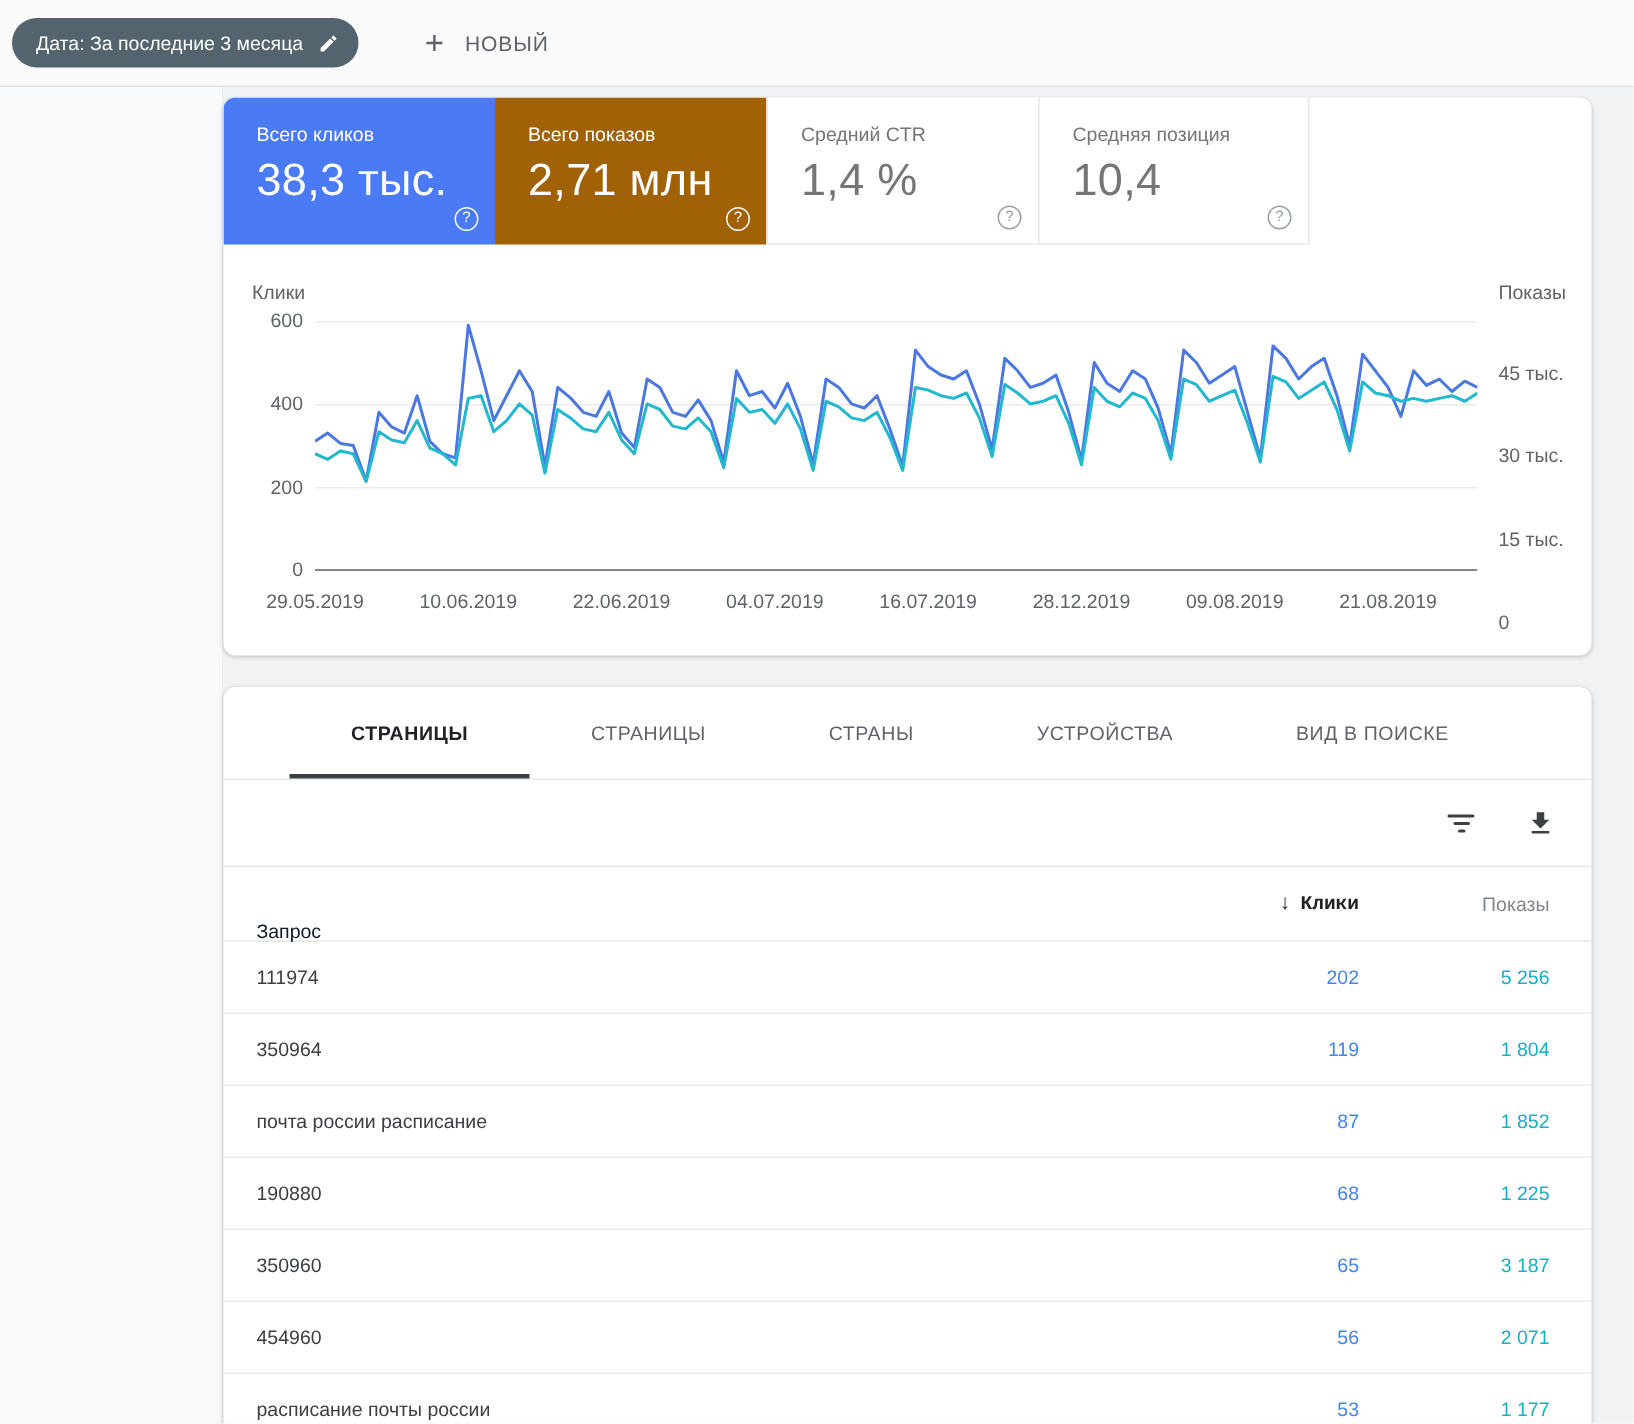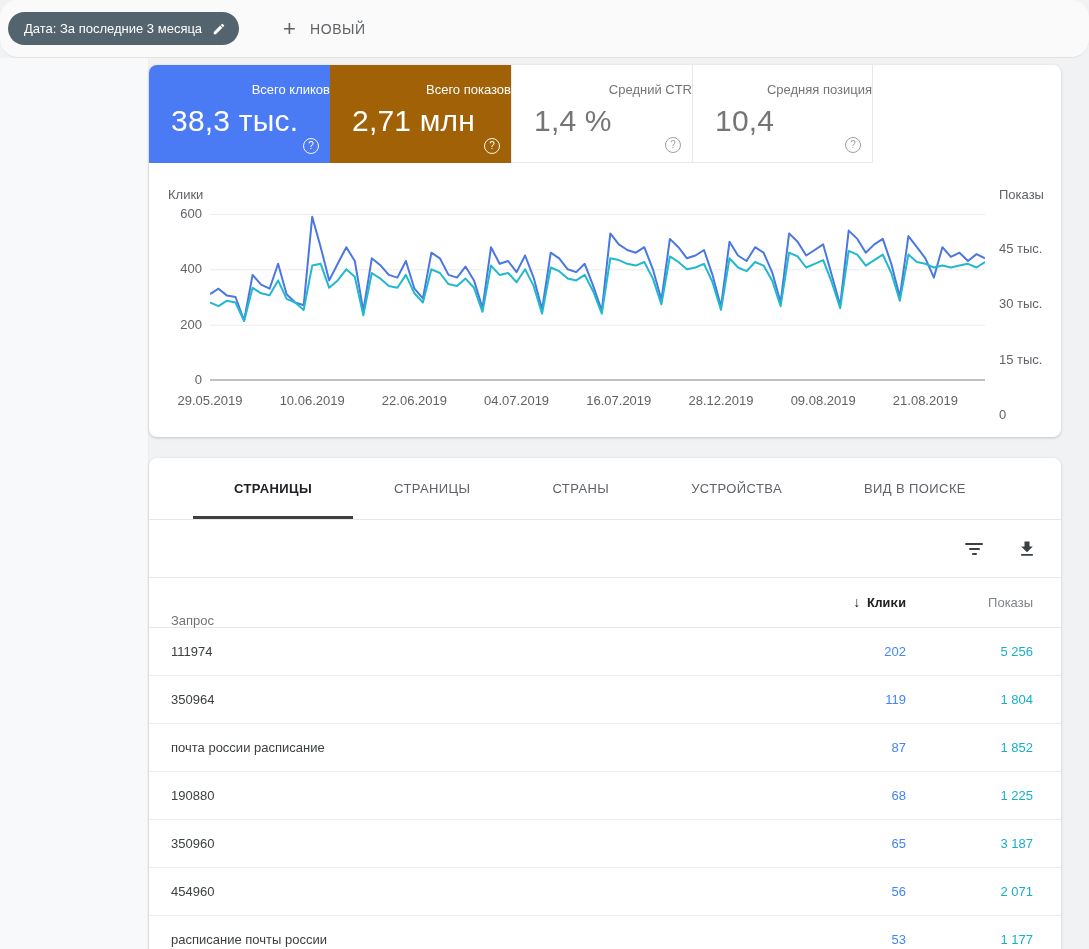--- a/index.html
+++ b/index.html
@@ -9,21 +9,21 @@
     overflow: hidden;
     background: #f0f2f4;
     font-family: "Liberation Sans", sans-serif;
     color: #3c4043;
   }
 
   
   .topbar {
     position:absolute; left:0; top:0; width:1089px; height:58px;
     background:#fafafa; border-bottom:1px solid #e2e2e2;
-    display:flex; align-items:center; z-index:5;border-radius:18px;
+    display:flex; align-items:center; z-index:5;
   }
   .date-pill {
     margin-left:8px; height:33px; border-radius:17px;
     background:#54646e; color:#fff; font-size:13px;
     display:flex; align-items:center; gap:10px; padding:0 13px 0 16px;
     cursor:pointer; border:none;
   }
   .pencil { width:14px; height:14px; display:inline-block; }
   .pencil svg { width:14px; height:14px; fill:#fff; }
   .new-btn {
@@ -44,21 +44,21 @@
   .panel {
     position:absolute; left:149px; width:912px; background:#fff;
     border-radius:8px; box-shadow:0 1px 3px rgba(60,64,67,.25);
   }
   .panel.chart-panel { top:65px; height:372px; overflow:hidden; }
   .panel.table-panel { top:458px; height:600px; overflow:hidden; }
 
   
   .cards { display:flex; height:98px; }
   .card { width:181px; position:relative; padding:17px 0 0 22px; }
-  .card .card-label { font-size:13px;text-align:right; }
+  .card .card-label { font-size:13px; }
   .card .card-value { font-size:30px; margin-top:7px; letter-spacing:0.2px; }
   .card.sel-blue  { background:#4b7af5; color:#fff; }
   .card.sel-teal  { background:#a16207; color:#fff; }
   .card.plain { background:#fff; border-bottom:1px solid #e8e8e8; border-left:1px solid #e8e8e8; }
   .card.plain:last-of-type { border-right:1px solid #e8e8e8; }
   .card.plain .card-label { color:#757575; }
   .card.plain .card-value { color:#757575; }
   .help-badge {
     position:absolute; right:11px; bottom:9px; width:16px; height:16px;
     border-radius:50%; font-size:10px; line-height:14px; text-align:center;
@@ -101,21 +101,21 @@
   .filter-icon i:nth-child(1){ width:18px; } .filter-icon i:nth-child(2){ width:11px; } .filter-icon i:nth-child(3){ width:5px; }
   .download-icon { width:20px; height:20px; cursor:pointer; }
   .download-icon svg { width:20px; height:20px; fill:#3c4043; }
 
   
   .thead, .trow { display:flex; align-items:center; padding:0 28px 0 22px; }
   .thead { height:50px; border-bottom:1px solid #e8e8e8; }
   .col-query { flex:1; font-size:13px; }
   .col-clicks { width:135px; text-align:right; font-size:13px; }
   .col-imps { width:127px; text-align:right; font-size:13px; }
-  .thead .col-query { color:#737373;margin-top:36px; }
+  .thead .col-query { color:#0f172a;margin-top:36px; }
   .thead .col-clicks { color:#202124; font-weight:700; cursor:pointer;font-family:Liberation Mono, monospace; }
   .thead .col-imps { color:#80868b; cursor:pointer; }
   .sort-arrow { font-weight:400; margin-right:6px; font-size:14px; }
   .trow { height:48px; border-bottom:1px solid #ececec; }
   .trow .col-query { color:#3c4043; }
   .trow .col-clicks { color:#4285f4; cursor:pointer; }
   .trow .col-imps { color:#17b0c7; cursor:pointer; }
 </style>
 </head>
 <body>

